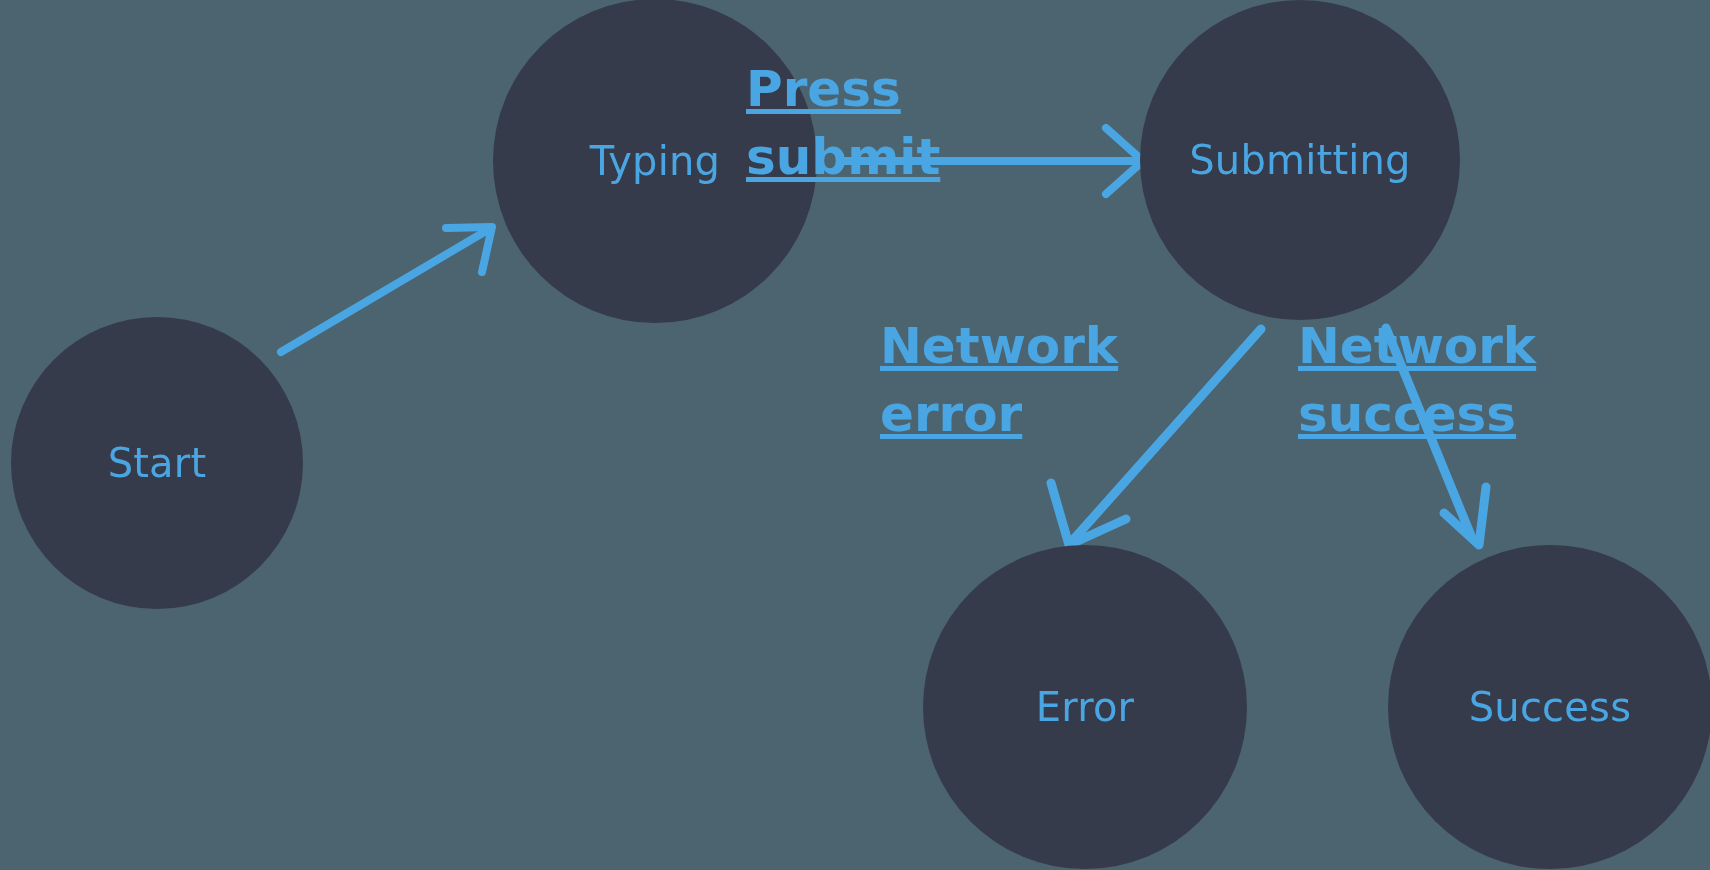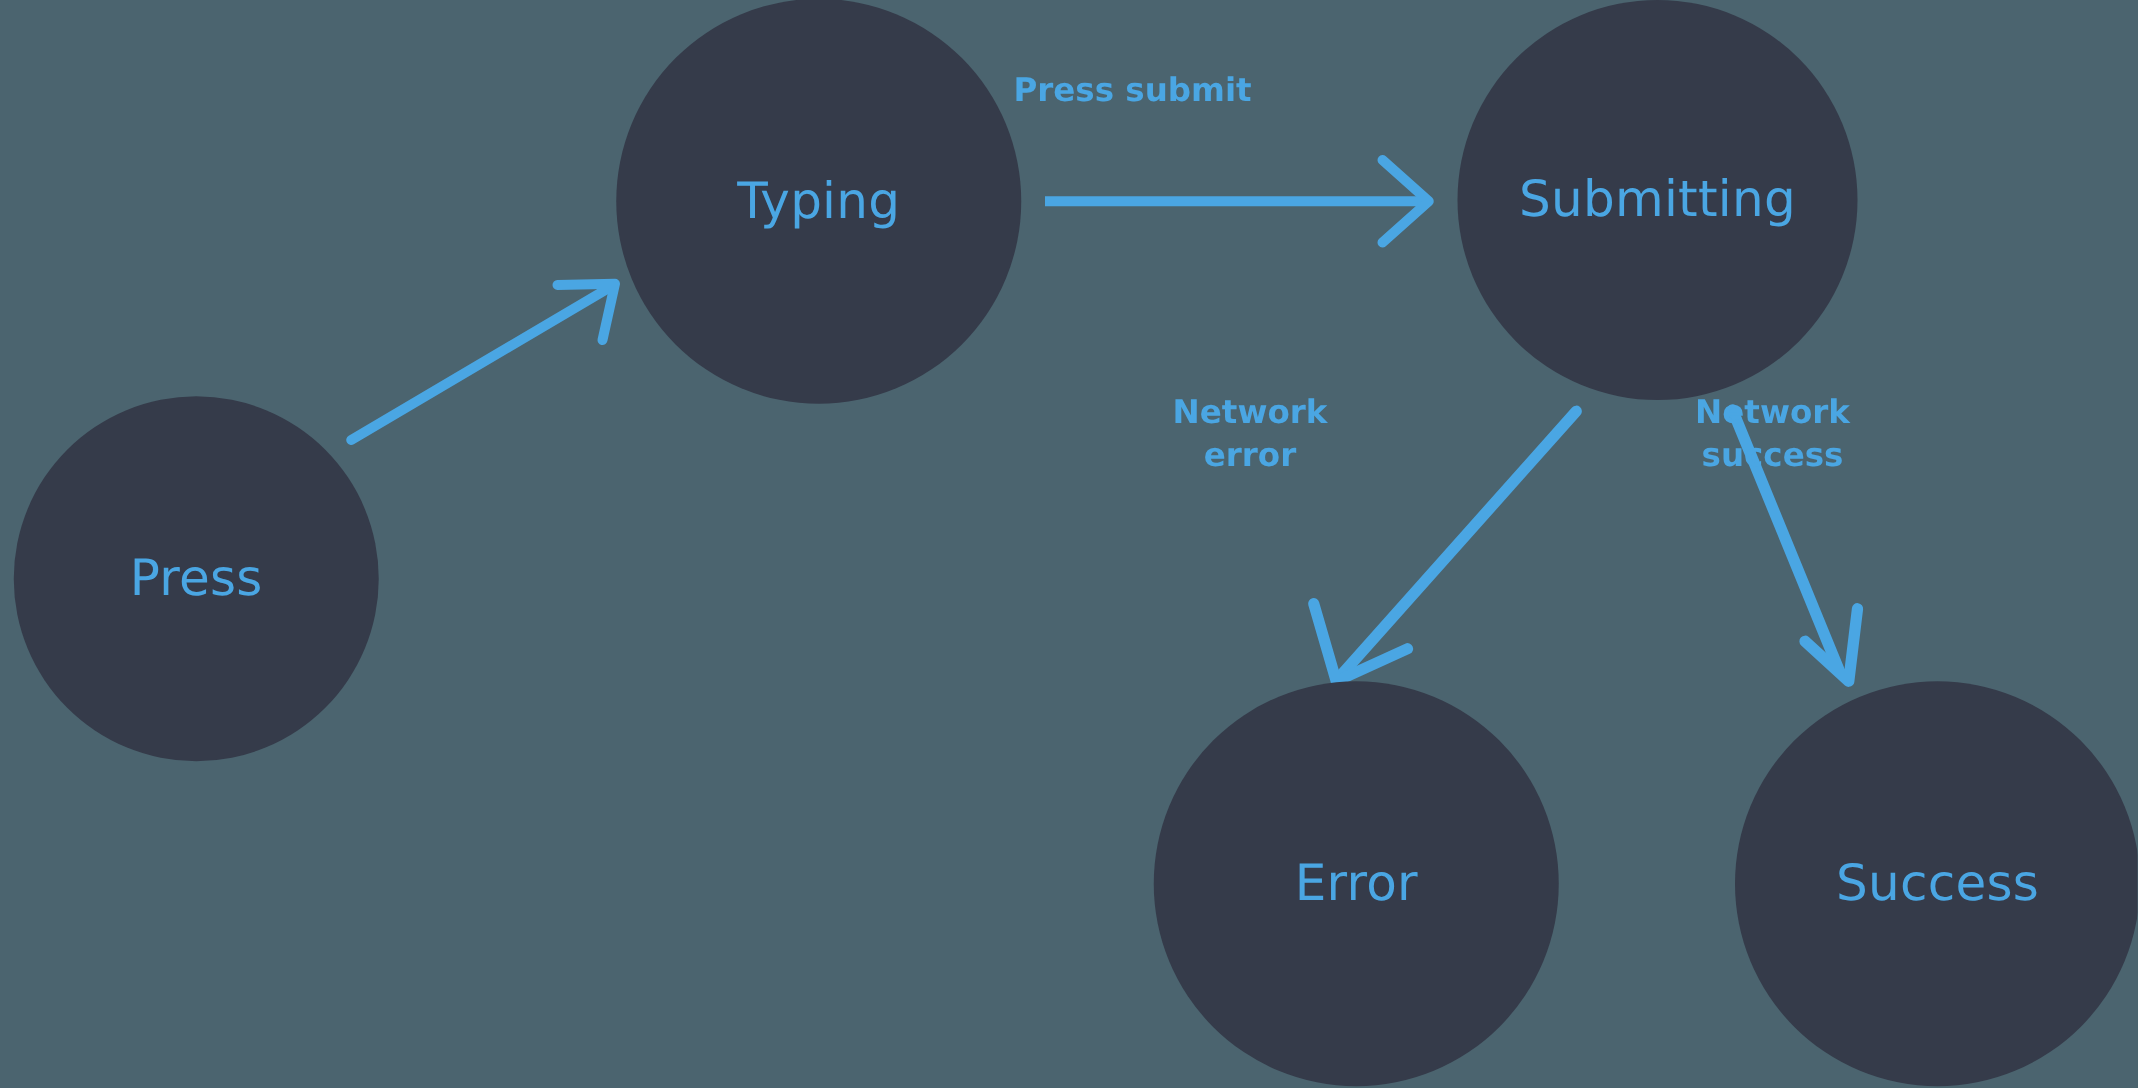--- a/index.html
+++ b/index.html
@@ -43,26 +43,26 @@
     font-weight: 400;
     letter-spacing: 0.2px;
     line-height: 1.15;
     text-align: center;
     white-space: nowrap;
     user-select: none;
   }
   .edge-label {
     position: absolute;
     color: #4aa6e3;
-    font-size: 26px;
+    font-size: 50px;
     font-weight: 700;
     line-height: 1.35;
-    text-align: center;
     white-space: pre-line;
     user-select: none;
+    text-decoration: underline;
   }
 </style>
 </head>
 <body>
 
 <div id="diagram-root">
 
   <svg id="diagram-svg" viewBox="0 0 1710 870" xmlns="http://www.w3.org/2000/svg">
 
     <g>
@@ -80,28 +80,28 @@
       <path d="M 1051 483 L 1069 545 L 1126 519" fill="none" stroke="#4aa6e3" stroke-width="9" stroke-linecap="round" stroke-linejoin="round"></path>
     </g>
 
     <g>
       <line x1="1386" y1="328" x2="1472" y2="538" stroke="#4aa6e3" stroke-width="9" stroke-linecap="round"></line>
       <path d="M 1444 513 L 1479 545 L 1486 487" fill="none" stroke="#4aa6e3" stroke-width="9" stroke-linecap="round" stroke-linejoin="round"></path>
     </g>
   </svg>
 
   <div class="state-node" style="left:11px; top:317px; width:292px; height:292px;">
-    <span class="state-label">Press</span>
+    <span class="state-label">Start</span>
   </div>
 
   <div class="state-node" style="left:493px; top:-1px; width:324px; height:324px;">
     <span class="state-label">Typing</span>
   </div>
 
-  <div class="state-node" style="left:1166px; top:0px; width:320px; height:320px;">
+  <div class="state-node" style="left:1140px; top:0px; width:320px; height:320px;">
     <span class="state-label">Submitting</span>
   </div>
 
   <div class="state-node" style="left:923px; top:545px; width:324px; height:324px;">
     <span class="state-label">Error</span>
   </div>
 
   <div class="state-node" style="left:1388px; top:545px; width:324px; height:324px;">
     <span class="state-label">Success</span>
   </div>

